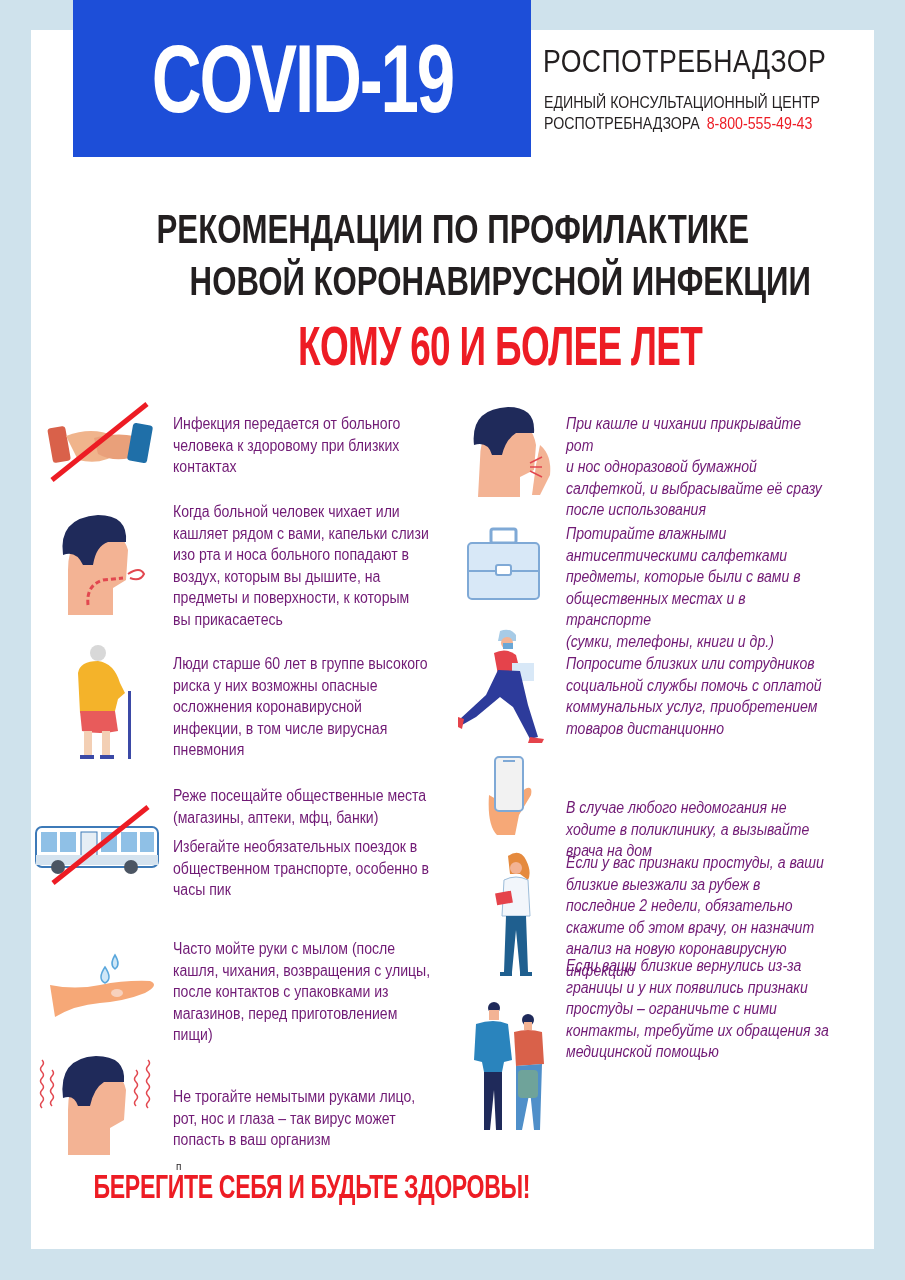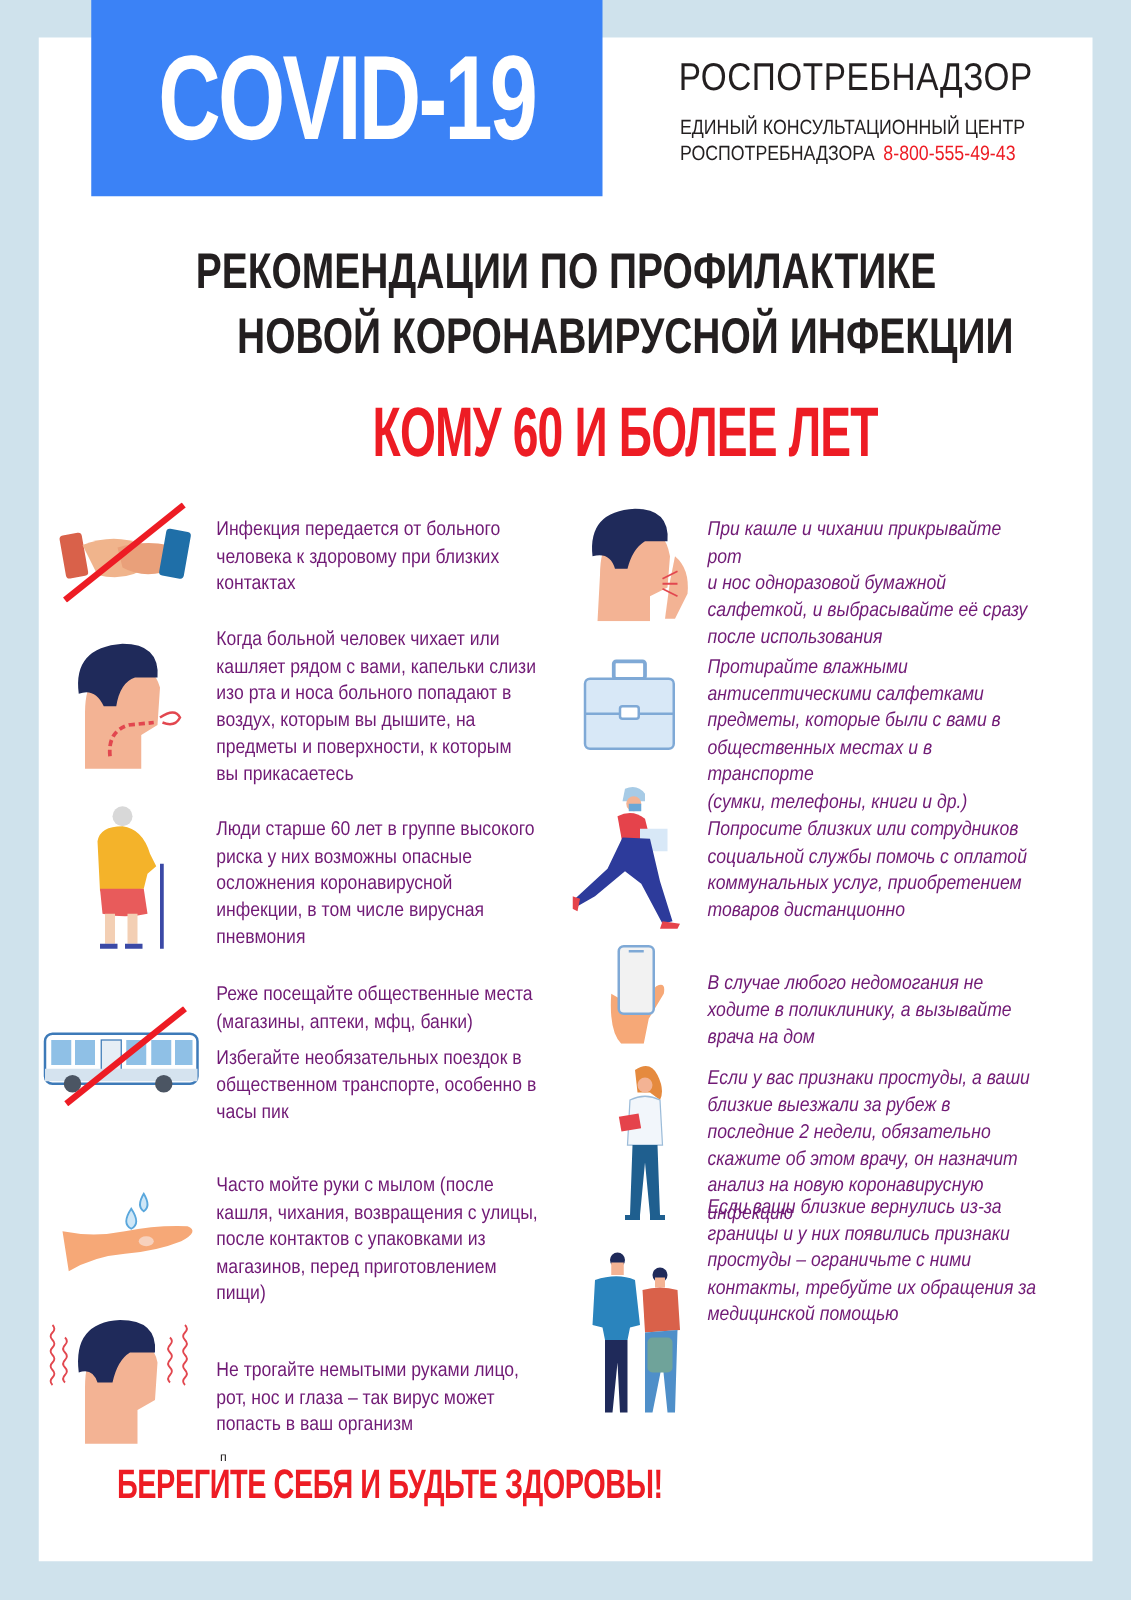--- a/index.html
+++ b/index.html
@@ -6,22 +6,22 @@
   body {
     width:905px; height:1280px; position:relative; overflow:hidden;
     background:#cfe2ec;
     font-family:"Liberation Sans", sans-serif;
   }
   .sheet {
     position:absolute; left:31px; top:30px; width:843px; height:1219px;
     background:#ffffff;
   }
   .red-banner {
-    position:absolute; left:73px; top:0; width:409px; height:157px;
-    background:#3b82f6;
+    position:absolute; left:73px; top:0; width:458px; height:157px;
+    background:#1d4ed8;
     display:flex; align-items:center; justify-content:center;
   }
   .red-banner span {
     color:#fff; font-weight:bold; font-size:96px; letter-spacing:-3px;
     font-family:"Liberation Sans", sans-serif;
     transform:scaleX(0.72); display:inline-block; white-space:nowrap;
     line-height:1;
   }
   .org {
     position:absolute; left:543px; top:44px; font-size:31px; color:#231f20;
@@ -33,20 +33,21 @@
     transform:scaleX(0.86); transform-origin:left top; white-space:nowrap;
   }
   .center-line1 { top:93px; }
   .center-line2 { top:114px; }
   .phone { color:#ed1c24; margin-left:8px; }
 
   .title {
     position:absolute; left:0; width:905px; text-align:center;
     font-weight:bold; color:#231f20; font-size:40px; line-height:1;
     white-space:nowrap;
+    margin-top:12px;
   }
   .title span { display:inline-block; transform:scaleX(0.78); }
   .t1 { top:197px; }
   .t2 { top:249px;padding-left:48px; }
   .subtitle {
     position:absolute; left:0; width:905px; top:318px; text-align:center;
     font-weight:bold; color:#ed1c24; font-size:56px; line-height:1; white-space:nowrap;padding-left:48px;
   }
   .subtitle span { display:inline-block; transform:scaleX(0.66); letter-spacing:-1px; }
 
@@ -234,21 +235,21 @@
 после использования</span></div>
   <div class="item" style="top:523px"><span>Протирайте влажными
 антисептическими салфетками
 предметы, которые были с вами в
 общественных местах и в транспорте
 (сумки, телефоны, книги и др.)</span></div>
   <div class="item" style="top:653px"><span>Попросите близких или сотрудников
 социальной службы помочь с оплатой
 коммунальных услуг, приобретением
 товаров дистанционно</span></div>
-  <div class="item" style="top:776px"><span>В случае любого недомогания не
+  <div class="item" style="top:797px"><span>В случае любого недомогания не
 ходите в поликлинику, а вызывайте
 врача на дом</span></div>
   <div class="item" style="top:852px"><span>Если у вас признаки простуды, а ваши
 близкие выезжали за рубеж в
 последние 2 недели, обязательно
 скажите об этом врачу, он назначит
 анализ на новую коронавирусную
 инфекцию</span></div>
   <div class="item" style="top:955px"><span>Если ваши близкие вернулись из-за
 границы и у них появились признаки

